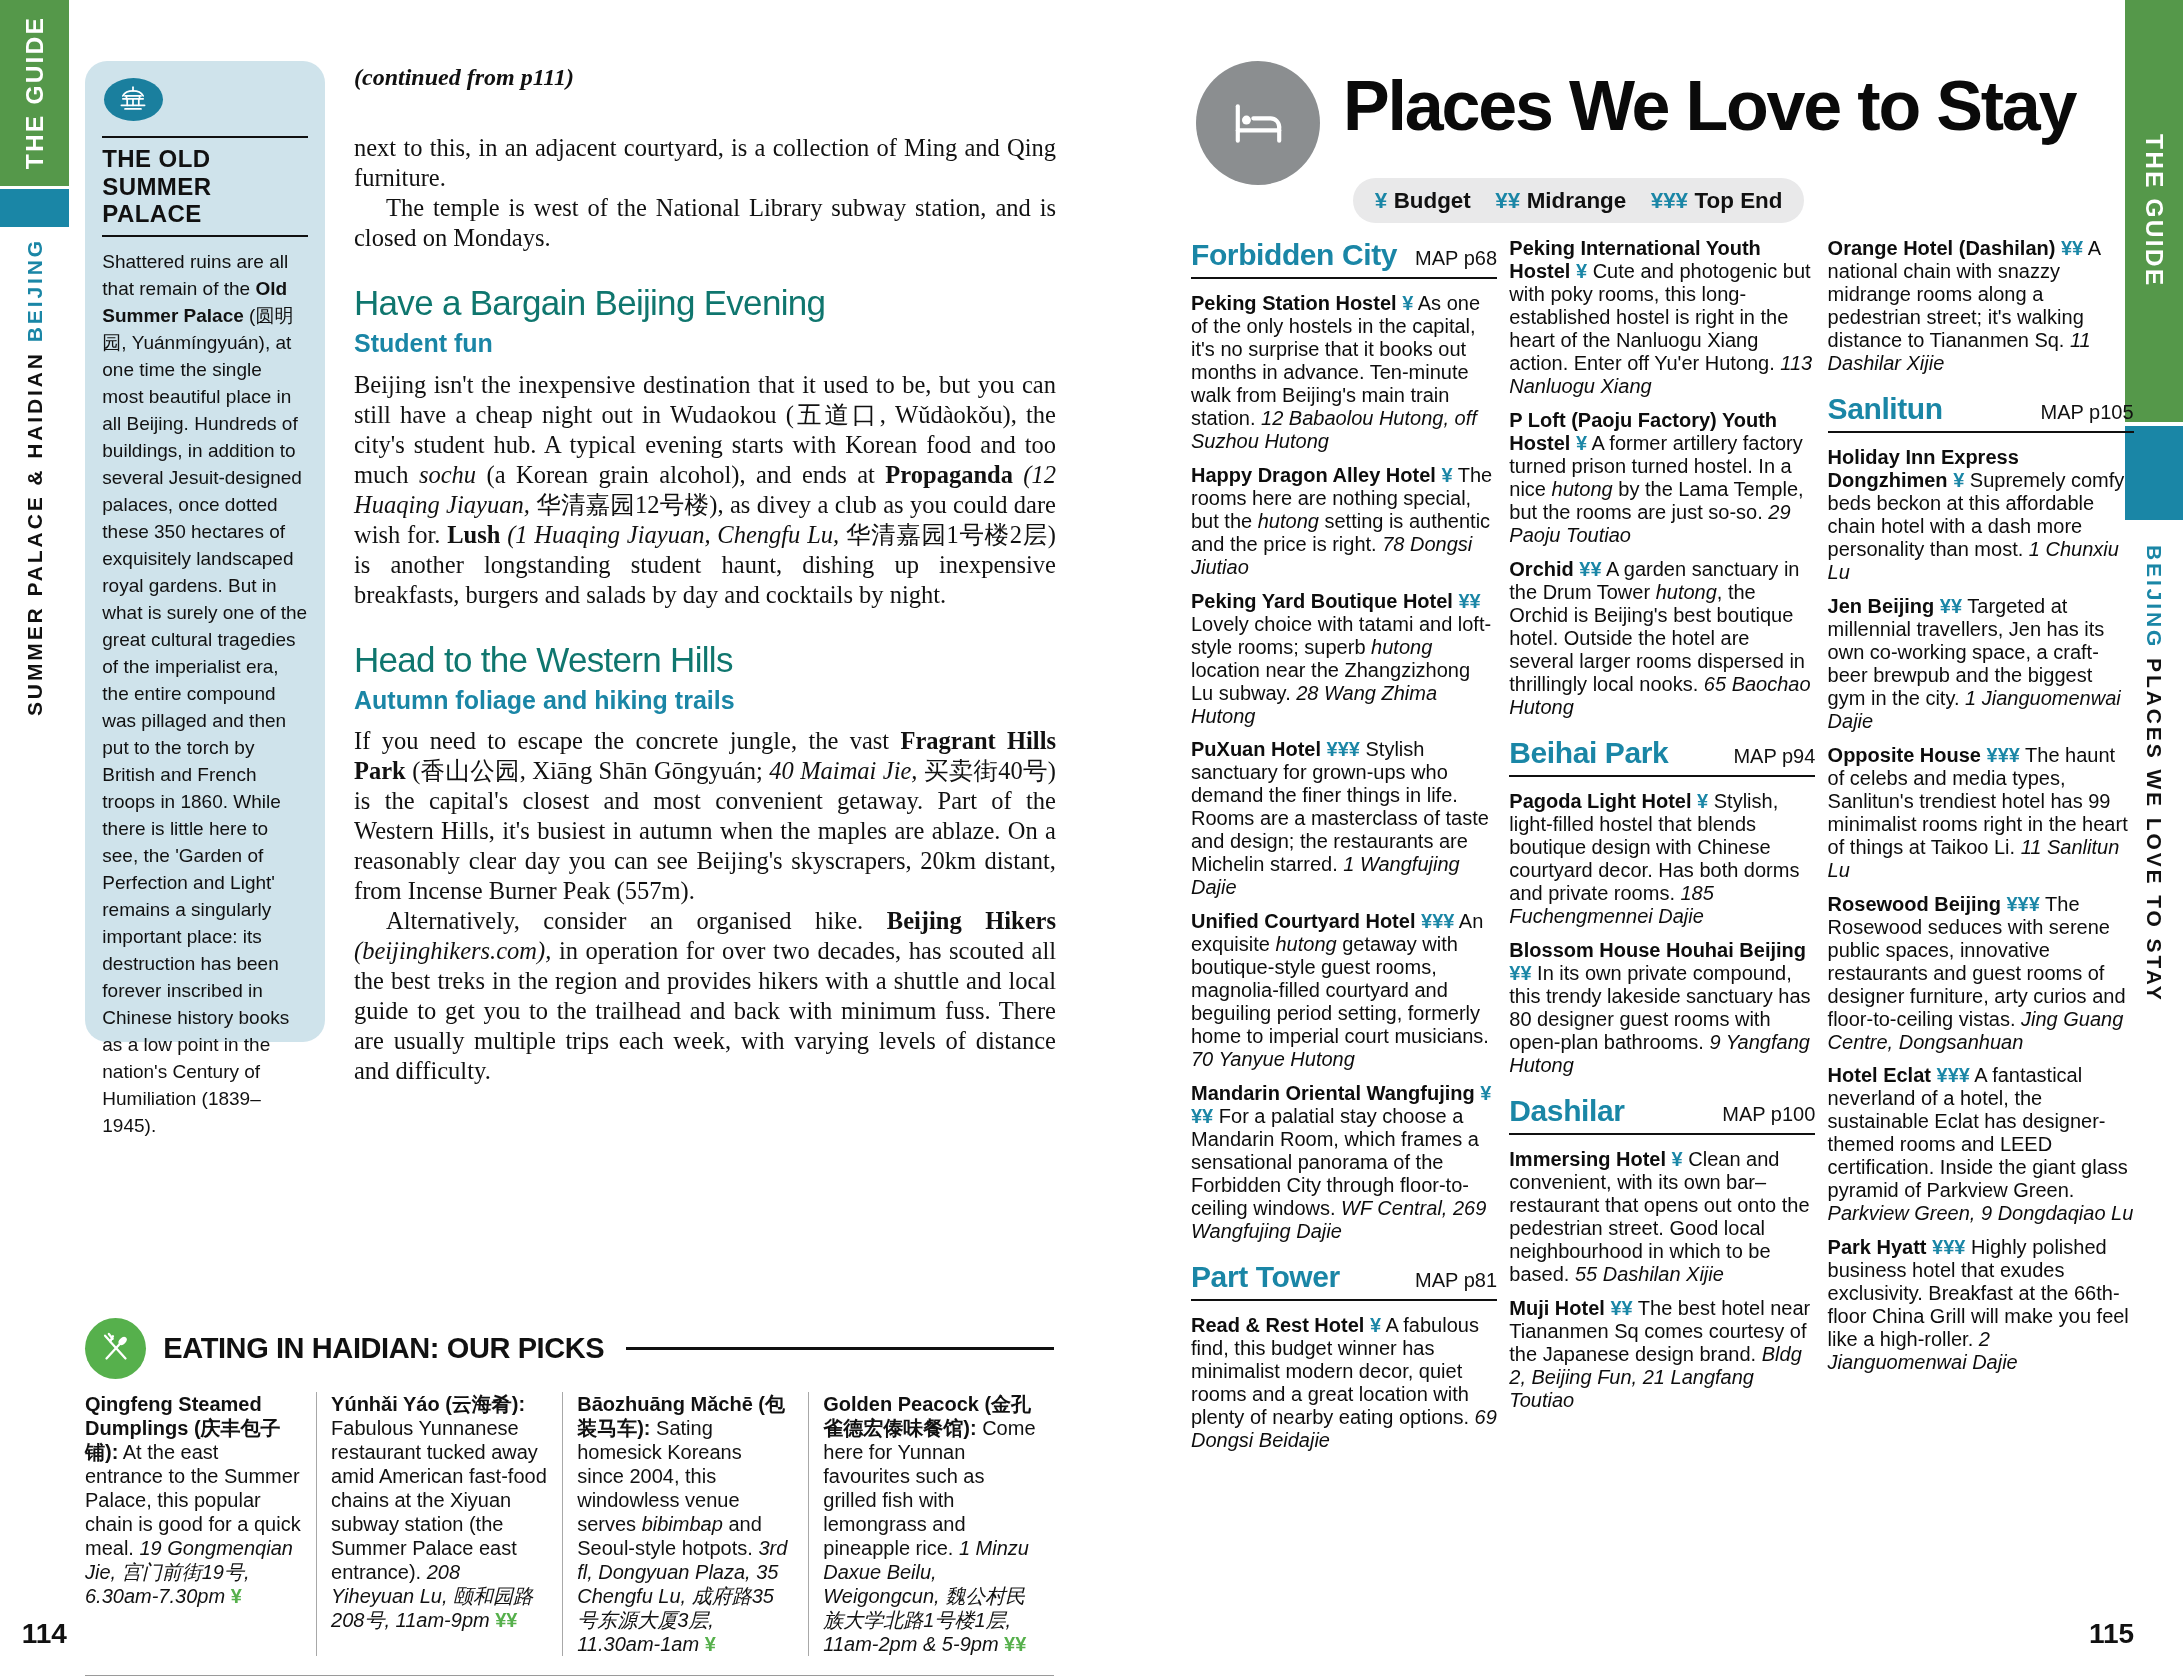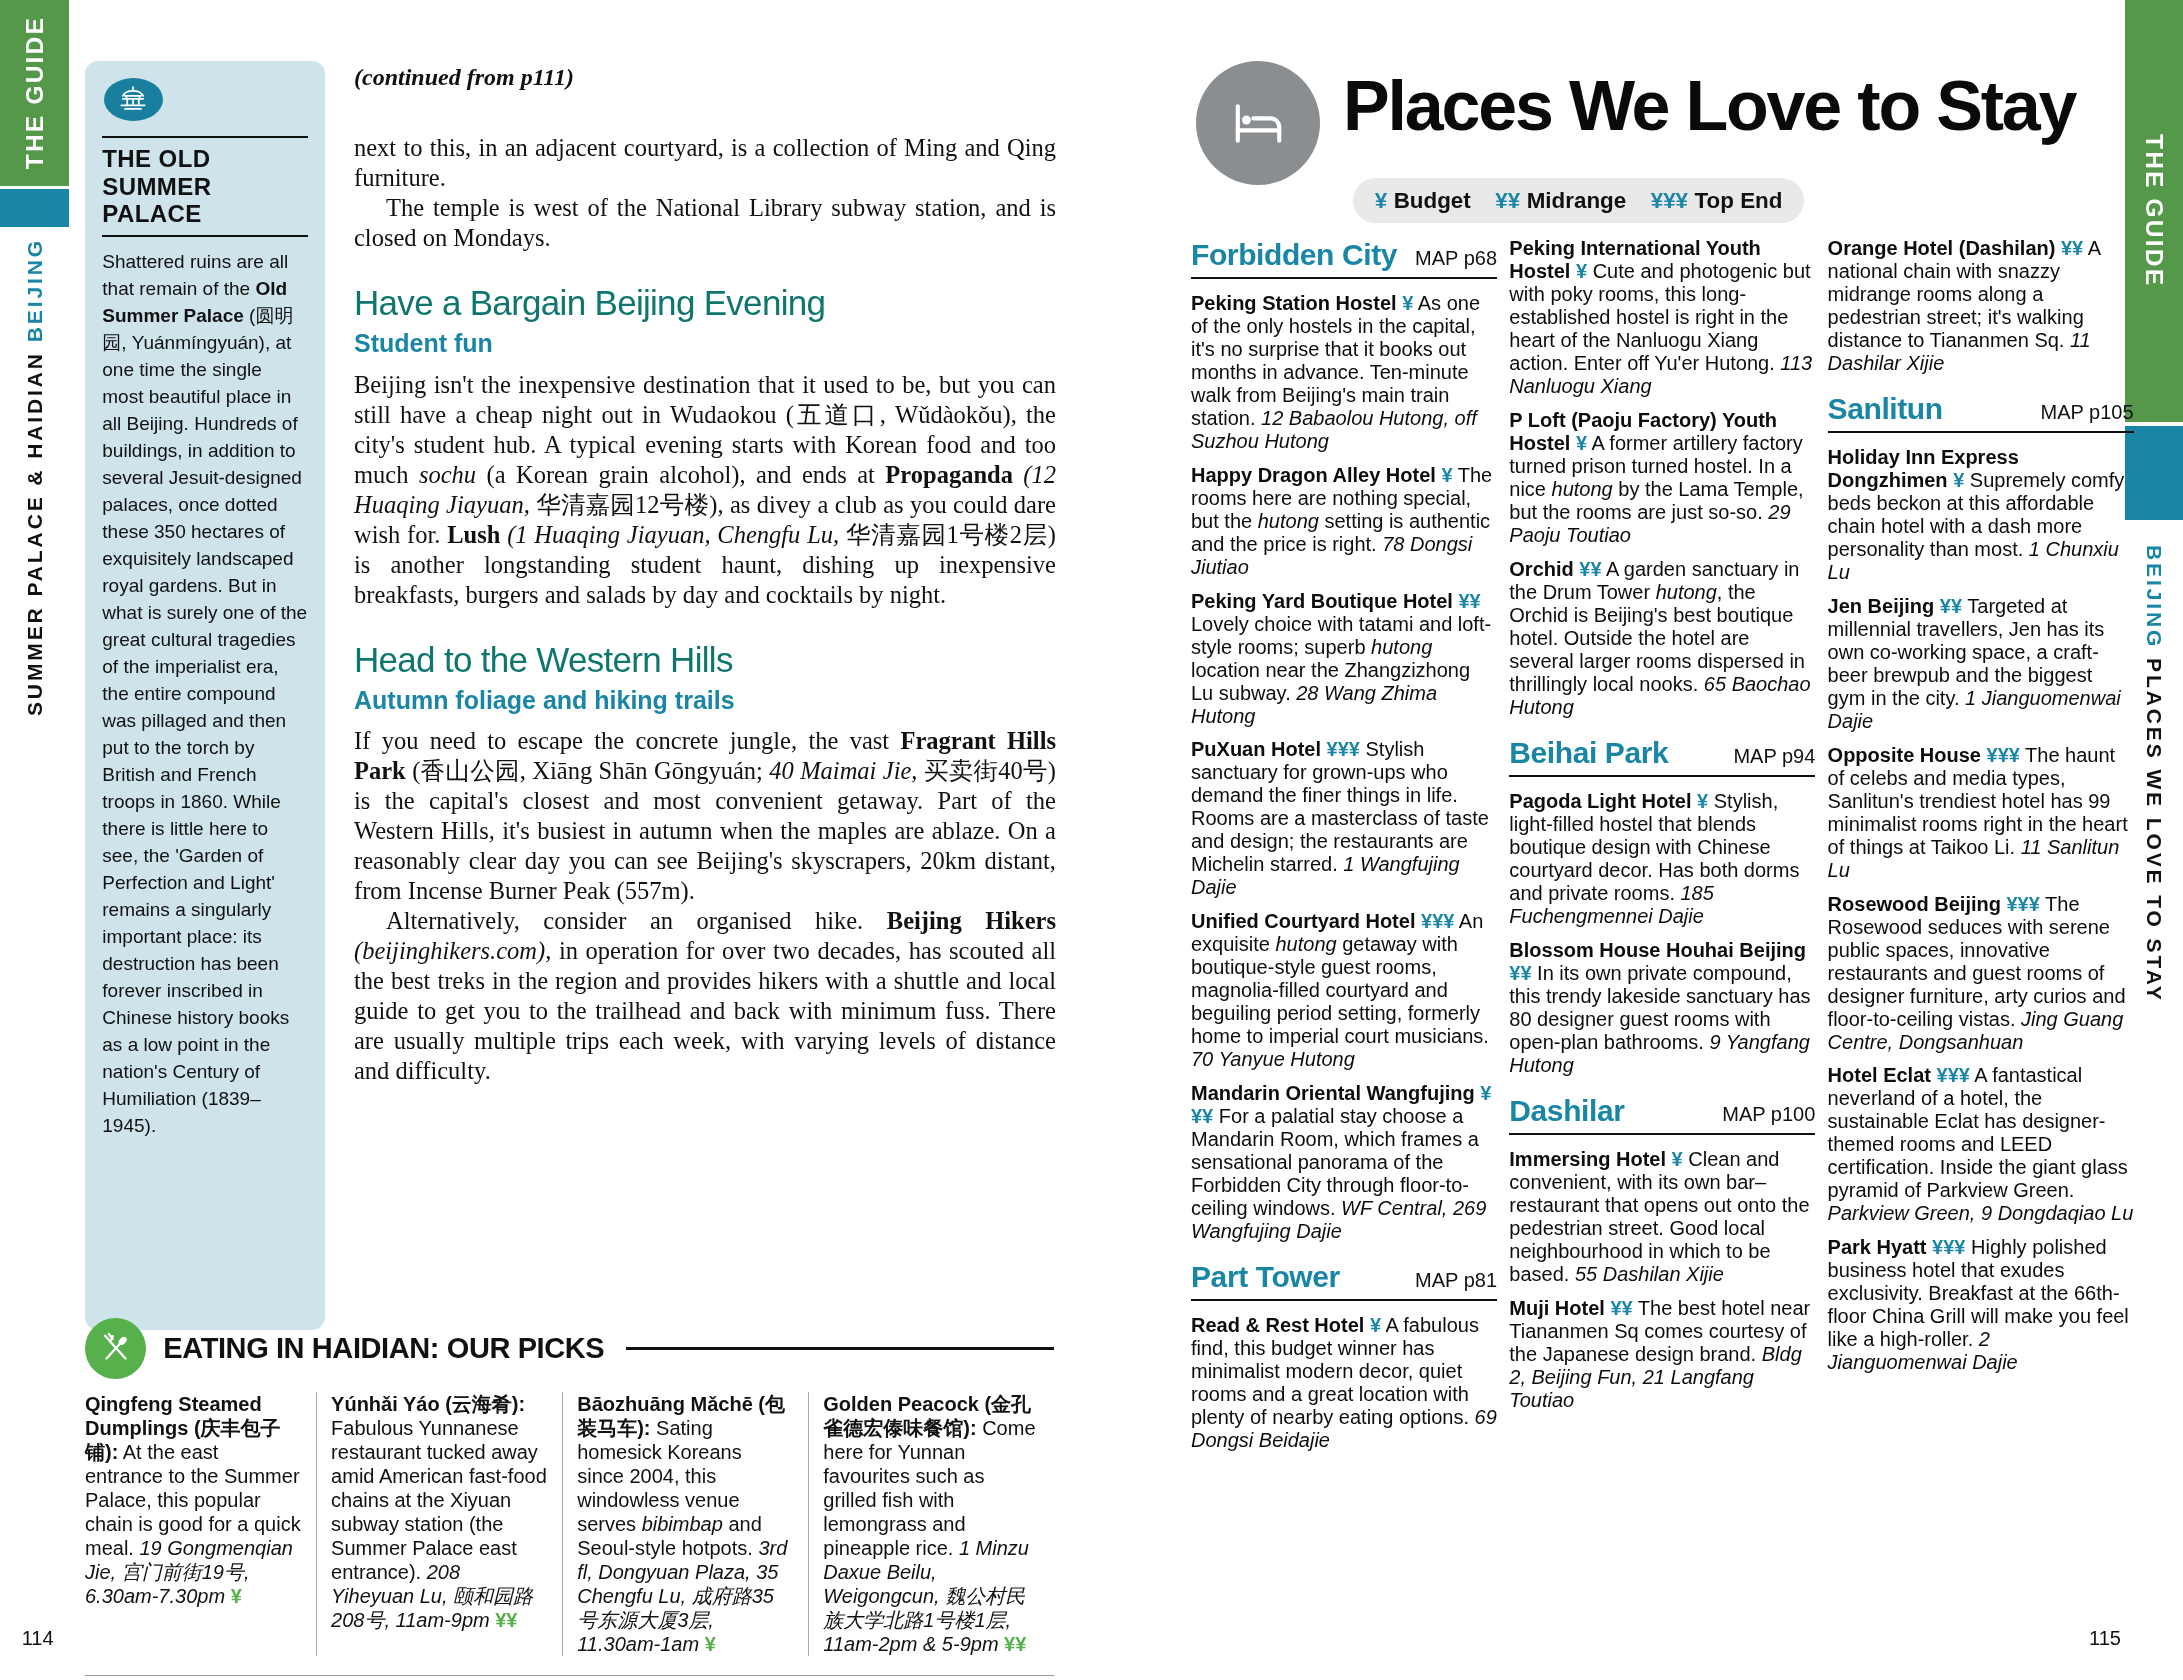--- a/index.html
+++ b/index.html
@@ -12,25 +12,25 @@
   .er-green{left:2125px;top:0;width:58px;height:422px;background:#55984a;}
   .er-blue{left:2125px;top:426px;width:58px;height:94px;background:#1a86a6;}
   .vup{writing-mode:vertical-rl;transform:rotate(180deg);}
   .vdown{writing-mode:vertical-rl;}
   .edgeguide{color:#fff;font-weight:700;font-size:24.5px;letter-spacing:2.2px;}
   .edgelabel{position:absolute;display:flex;justify-content:center;font-weight:700;font-size:21px;letter-spacing:2.9px;color:#111;}
   .edgelabel.left{left:0;top:238px;width:69px;}
   .edgelabel.right{left:2125px;top:545px;width:58px;}
   .teal{color:#1a86a6;}
   
-  .pnum{position:absolute;bottom:30px;font-weight:400;font-size:20px;}
+  .pnum{position:absolute;bottom:30px;font-weight:700;font-size:28px;}
   .pnum.l{left:21.7px}.pnum.r{left:2089px}
   
-  .sidebar{position:absolute;left:85px;top:61px;width:240px;height:1269px;background:#cfe3eb;
-           border-radius:13px;padding:16px 17.3px;box-sizing:border-box;}
+  .sidebar{position:absolute;left:85px;top:61px;width:240px;height:981px;background:#cfe3eb;
+           border-radius:22px;padding:16px 17.3px;box-sizing:border-box;}
   .sb-icon{width:59px;height:43px;border-radius:50%;background:#1a7f9e;display:flex;align-items:center;justify-content:center;margin:1.4px 0 14.4px 1.4px;}
   .sb-rule{height:2.2px;background:#101010;}
   .sb-title{font-weight:700;font-size:24px;line-height:27.4px;margin:7.2px 0;letter-spacing:0.4px;}
   .sb-body{font-size:19px;line-height:27px;margin-top:11.6px;}
   
   .article{position:absolute;left:354px;top:64px;width:702px;}
   .cont{font-family:"Liberation Serif","DejaVu Serif",serif;font-style:italic;font-size:24px;margin-bottom:42px;font-weight:bold;}
   .article p.bodyp{font-family:"Liberation Serif","DejaVu Serif",serif;font-size:24.5px;line-height:30px;
                    text-align:justify;margin:0;}
   .article p.indent{text-indent:32px;}

